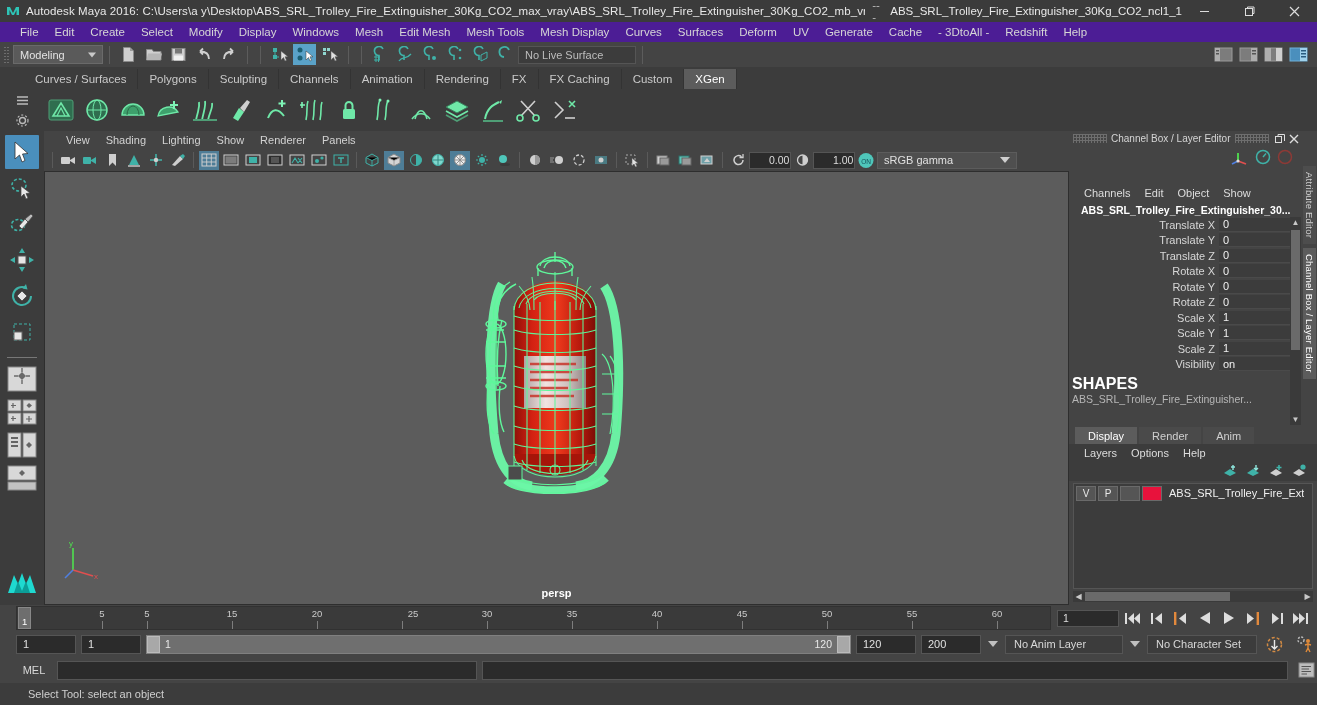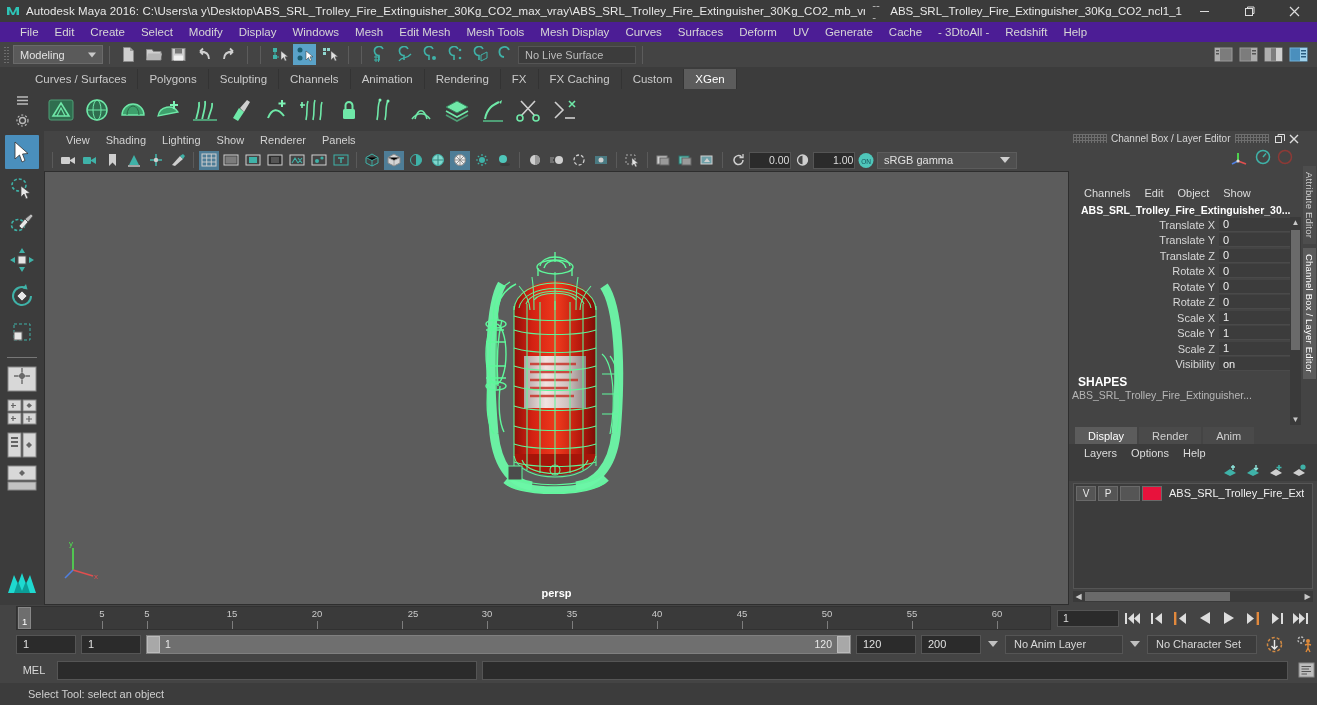--- a/index.html
+++ b/index.html
@@ -123,21 +123,21 @@
   .cb-menubar { height: 18px; flex: 0 0 18px; display: flex; align-items: center; padding-left: 8px; margin-top: 16px; }
   .cb-menu { color: #ddd; font-size: 11px; padding: 1px 7px; }
   .cb-objname { height: 15px; flex: 0 0 15px; color: #fff; font-size: 10.5px; font-weight: bold;
                 padding-left: 12px; display: flex; align-items: center; overflow: hidden;
                 white-space: nowrap; }
   .cb-list { flex: 1 1 auto; overflow: hidden; position: relative; }
   .cb-row { height: 15.5px; display: flex; align-items: center; font-size: 11px; }
   .cb-attr { flex: 0 0 150px; text-align: right; color: #d7d7d7; padding-right: 4px; }
   .cb-val { flex: 1 1 auto; background: #3c3c3c; color: #f0f0f0; height: 14px; display: flex;
             align-items: center; padding-left: 4px; border-bottom: 1px solid #4a4a4a; margin-right: 12px;}
-  .cb-section { color: #fff; font-size: 12px; font-weight: bold; padding-left: 9px; margin-top: 3px; }
+  .cb-section { color: #fff; font-size: 16px; font-weight: bold; padding-left: 3px; margin-top: 3px; }
   .cb-shapeline { color: #c9c9c9; font-size: 10.5px; padding-left: 3px; overflow: hidden;
                   white-space: nowrap; opacity: .85; }
   .cb-scroll { position: absolute; right: 1px; top: 0; width: 11px; bottom: 0; background: #3a3a3a; }
   .cb-thumb { position: absolute; left: 1px; top: 13px; width: 9px; height: 120px; background: #6a6a6a; }
   .cb-arrow { position: absolute; left: 0; width: 11px; height: 11px; display: flex;
               align-items: center; justify-content: center; color: #c8c8c8; font-size: 8px; }
   .vtab-col { width: 15px; flex: 0 0 15px; background: #444; display: flex; flex-direction: column;
               align-items: center; padding-top: 20px; }
   .vtab { background: #4d4d4d; color: #cfcfcf; font-size: 9.5px; writing-mode: vertical-rl;
           padding: 6px 1px; margin-bottom: 4px; letter-spacing: .2px; }

